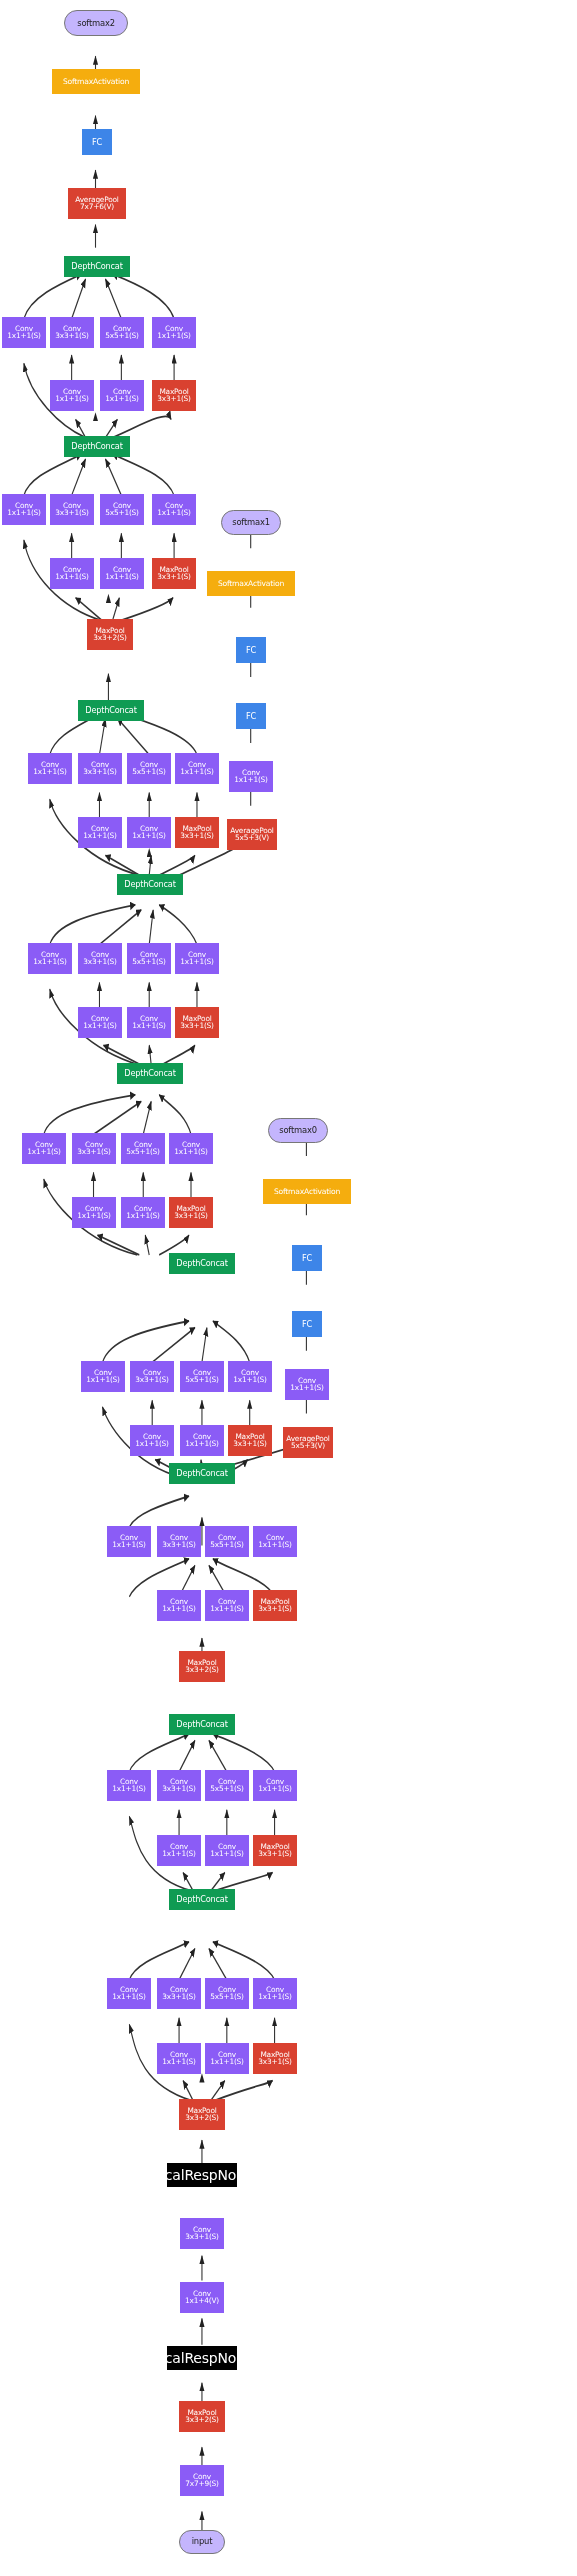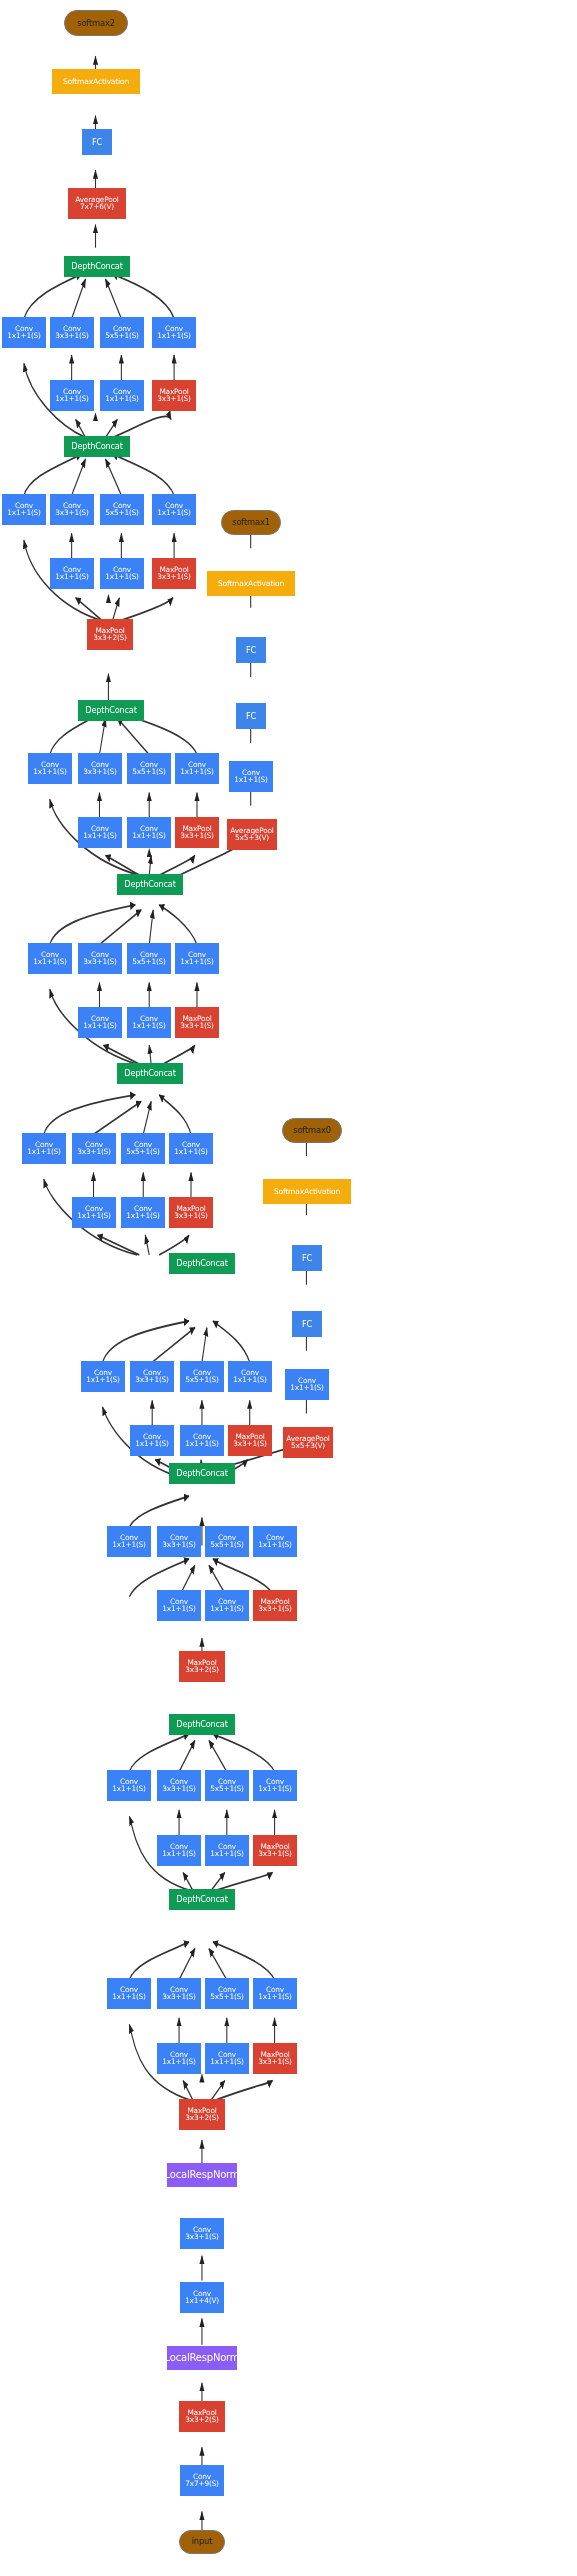--- a/index.html
+++ b/index.html
@@ -4,27 +4,27 @@
 <style>
   html,body{margin:0;padding:0;background:#ffffff;}
   body{font-family:"DejaVu Sans","Liberation Sans",sans-serif;}
   #canvas{position:relative;width:577px;height:2576px;background:#ffffff;overflow:hidden;}
   svg#edges{position:absolute;left:0;top:0;width:577px;height:2576px;pointer-events:none;}
   .node{position:absolute;box-sizing:border-box;display:flex;flex-direction:column;
         align-items:center;justify-content:center;text-align:center;line-height:1.03;
         color:#ffffff;letter-spacing:-0.2px;}
   .node .l1{display:block;white-space:nowrap;}
   .node .l2{display:block;white-space:nowrap;}
-  .conv{background:#3b82f6;font-size:7.4px;text-align:right;}
+  .conv{background:#8b5cf6;font-size:7.4px;text-align:right;}
   .pool{background:#d94130;font-size:7.4px;}
   .concat{background:#0f9b53;font-size:8.2px;}
-  .lrn{background:#8b5cf6;font-size:10px;}
+  .lrn{background:#000000;font-size:14px;}
   .fc{background:#3d85e8;font-size:8.2px;}
   .softmaxact{background:#f5ad0e;font-size:7.6px;}
-  .term{background:#a16207;color:#222222;font-size:8.4px;border:1px solid #777777;
+  .term{background:#c4b5fd;color:#222222;font-size:8.4px;border:1px solid #777777;
         border-radius:14px;}
 </style>
 </head>
 <body>
 
 <div id="canvas">
 
   <svg id="edges" viewBox="0 0 580 1560" preserveAspectRatio="none" style="height: 2576px;">
     <defs>
       <marker id="ah" markerWidth="7" markerHeight="7" refX="5.2" refY="2.6" orient="auto" markerUnits="userSpaceOnUse">
@@ -386,21 +386,21 @@
   </div>
   <div class="node conv" style="left: 121px; top: 1197px; width: 44px; height: 30.5px;">
     <span class="l1">Conv</span>
     <span class="l2">1x1+1(S)</span>
   </div>
   <div class="node pool" style="left: 169px; top: 1197px; width: 44px; height: 30.5px;">
     <span class="l1">MaxPool</span>
     <span class="l2">3x3+1(S)</span>
   </div>
 
-  <div class="node term" style="left: 282px; top: 1118px; width: 60px; height: 25px;">
+  <div class="node term" style="left: 268px; top: 1118px; width: 60px; height: 25px;">
     <span class="l1">softmax0</span>
   </div>
   <div class="node softmaxact" style="left: 263px; top: 1179px; width: 88px; height: 25px;">
     <span class="l1">SoftmaxActivation</span>
   </div>
   <div class="node fc" style="left: 292px; top: 1245px; width: 30px; height: 26px;">
     <span class="l1">FC</span>
   </div>
   <div class="node fc" style="left: 292px; top: 1311px; width: 30px; height: 26px;">
     <span class="l1">FC</span>

